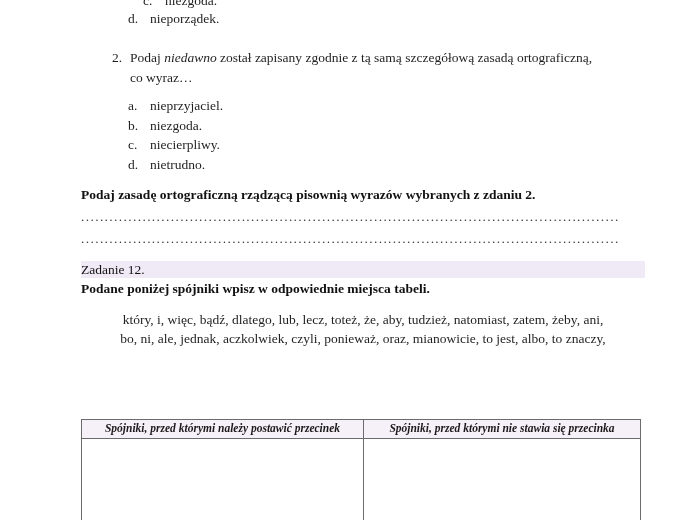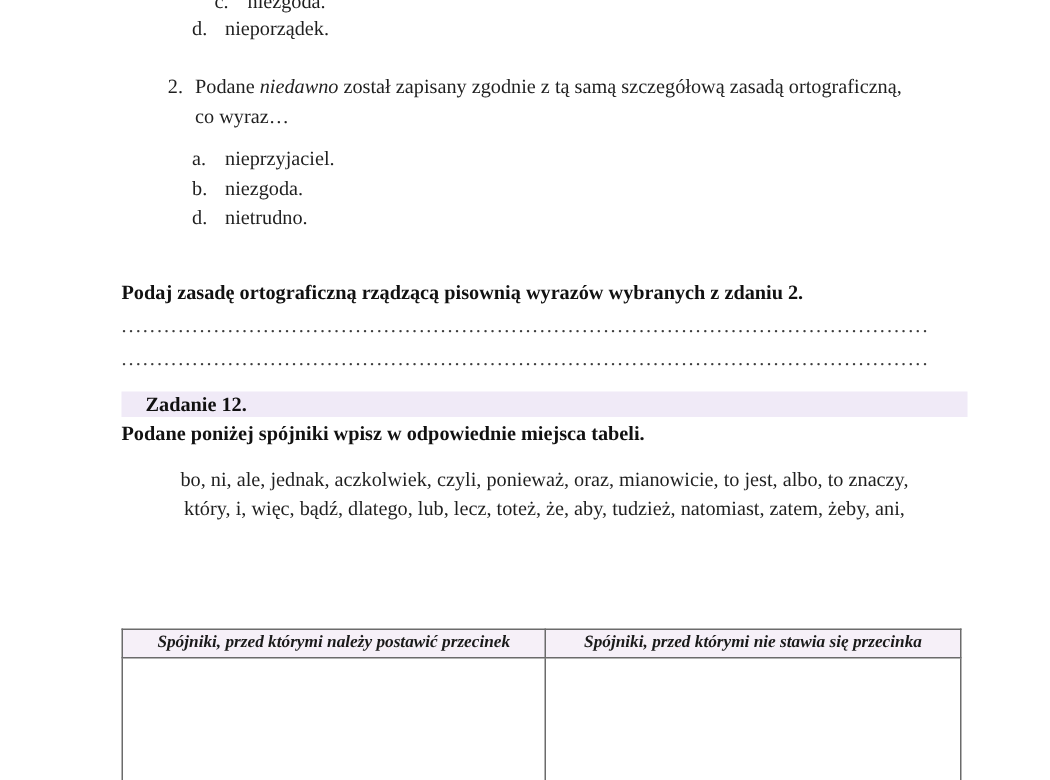--- a/index.html
+++ b/index.html
@@ -100,25 +100,25 @@
   .task-band {
     position: absolute;
     left: 81px;
     top: 261px;
     width: 564px;
     height: 17px;
     background: #f0eaf7;
   }
   .task-band-label {
     position: absolute;
-    left: 16px;
+    left: 0px;
     top: 0px;
     font-size: 13.5px;
     line-height: 17px;
-    font-weight: bold;
+    font-weight: normal;
     color: #111111;
     white-space: nowrap;
   }
 
   
   .word-block {
     position: absolute;
     left: 81px;
     top: 311px;
     width: 564px;
@@ -176,50 +176,53 @@
 
   <div class="opt-list" style="top:9px;">
     <span class="opt-row">
       <span class="lbl">d.</span><span>nieporządek.</span>
     </span>
   </div>
 
   <div class="question" style="top:48px;">
     <span class="q-num">2.</span>
     <div class="q-body">
-      <span>Podane </span><i>niedawno</i><span> został zapisany zgodnie z tą samą szczegółową zasadą ortograficzną,</span><br>
+      <span>Podaj </span><i>niedawno</i><span> został zapisany zgodnie z tą samą szczegółową zasadą ortograficzną,</span><br>
       <span>co wyraz…</span>
     </div>
   </div>
 
   <div class="opt-list" style="top:96px;">
     <span class="opt-row">
       <span class="lbl">a.</span><span>nieprzyjaciel.</span>
     </span>
     <span class="opt-row">
       <span class="lbl">b.</span><span>niezgoda.</span>
     </span>
     <span class="opt-row">
+      <span class="lbl">c.</span><span>niecierpliwy.</span>
+    </span>
+    <span class="opt-row">
       <span class="lbl">d.</span><span>nietrudno.</span>
     </span>
   </div>
 
   <div class="bold-instruction" style="top:186px;">Podaj zasadę ortograficzną rządzącą pisownią wyrazów wybranych z zdaniu 2.</div>
 
   <div class="dotted-line" style="top:208px;">..................................................................................................................</div>
   <div class="dotted-line" style="top:230px;">..................................................................................................................</div>
 
   <div class="task-band">
     <span class="task-band-label">Zadanie 12.</span>
   </div>
   <div class="bold-instruction" style="top:280px;">Podane poniżej spójniki wpisz w odpowiednie miejsca tabeli.</div>
 
   <div class="word-block">
+    <span class="wline">który, i, więc, bądź, dlatego, lub, lecz, toteż, że, aby, tudzież, natomiast, zatem, żeby, ani,</span>
     <span class="wline">bo, ni, ale, jednak, aczkolwiek, czyli, ponieważ, oraz, mianowicie, to jest, albo, to znaczy,</span>
-    <span class="wline">który, i, więc, bądź, dlatego, lub, lecz, toteż, że, aby, tudzież, natomiast, zatem, żeby, ani,</span>
   </div>
 
   <table class="conj-table">
     <thead>
       <tr>
         <th class="col-left">Spójniki, przed którymi należy postawić przecinek</th>
         <th class="col-right">Spójniki, przed którymi nie stawia się przecinka</th>
       </tr>
     </thead>
     <tbody>

